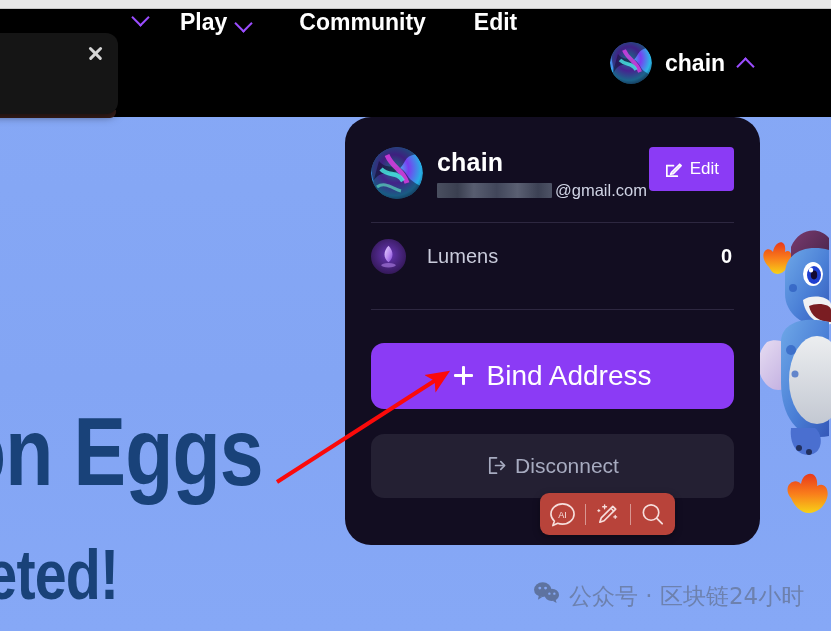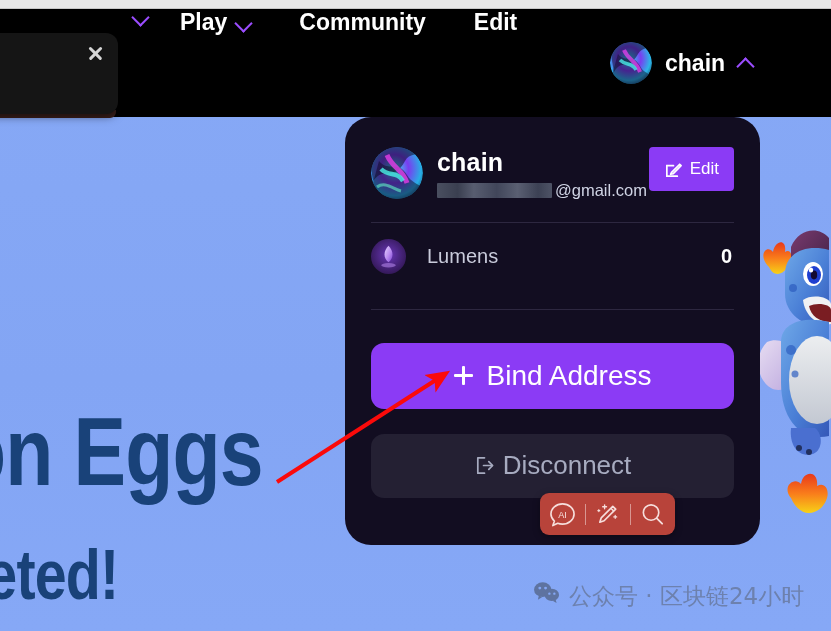--- a/index.html
+++ b/index.html
@@ -311,21 +311,21 @@
   .plus-icon::after  { left: 8px; top: 0; width: 3px; height: 19px; }
 
   .disconnect-btn {
     margin-top: 25px;
     width: 100%;
     height: 64px;
     background: #242033;
     border: none;
     border-radius: 13px;
     color: #a7abc0;
-    font-size: 26px;
+    font-size: 21px;
     font-family: "Liberation Sans", sans-serif;
     display: flex;
     align-items: center;
     justify-content: center;
     gap: 8px;
     cursor: pointer;
   }
 
   
   .float-toolbar {

